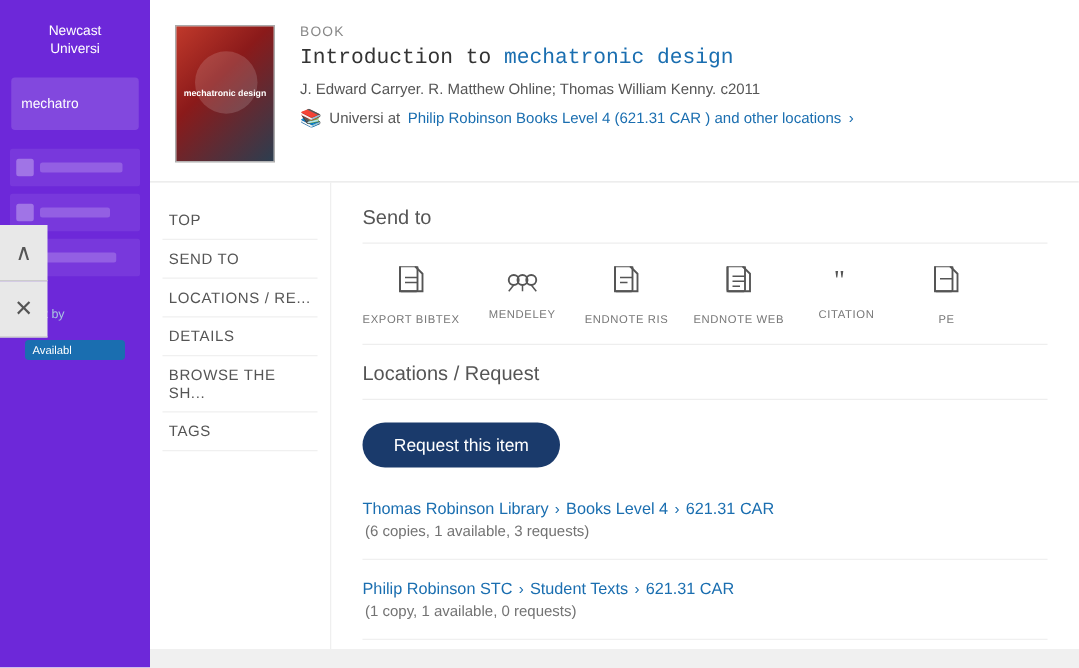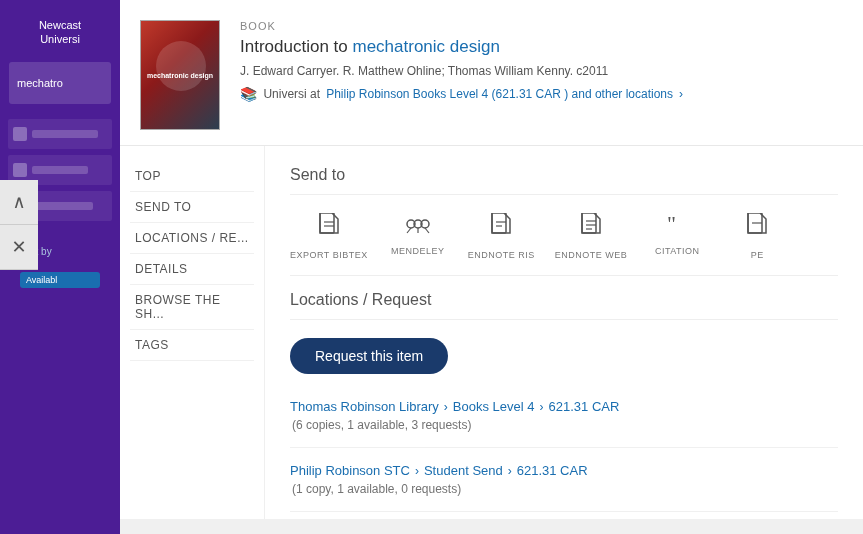--- a/index.html
+++ b/index.html
@@ -8,21 +8,21 @@
       background: #f0f0f0;
       width: 863px;
       height: 534px;
       overflow: hidden;
       display: flex;
     }
 
     
     .sidebar {
       width: 120px;
-      background: #4c1d95;
+      background: #6d28d9;
       height: 534px;
       flex-shrink: 0;
       display: flex;
       flex-direction: column;
       align-items: center;
       padding-top: 10px;
       position: relative;
     }
 
     .sidebar-logo {
@@ -153,20 +153,21 @@
       text-transform: uppercase;
       margin-bottom: 4px;
       letter-spacing: 1px;
     }
 
     .book-title {
       font-size: 17px;
       color: #333;
       margin-bottom: 6px;
       line-height: 1.3;
+      font-family: Liberation Mono, monospace;
     }
 
     .book-title-highlight {
       color: #1a6eb0;
     }
 
     .book-authors {
       font-size: 12px;
       color: #555;
       margin-bottom: 8px;
@@ -510,21 +511,21 @@
             <span class="loc-arrow">›</span>
             <span class="loc-callno">621.31 CAR</span>
           </div>
           <div class="location-details">(6 copies, 1 available, 3 requests)</div>
         </div>
 
         <div class="location-entry">
           <div class="location-breadcrumb">
             <a class="loc-link" href="#">Philip Robinson STC</a>
             <span class="loc-arrow">›</span>
-            <a class="loc-link" href="#">Student Send</a>
+            <a class="loc-link" href="#">Student Texts</a>
             <span class="loc-arrow">›</span>
             <span class="loc-callno">621.31 CAR</span>
           </div>
           <div class="location-details">(1 copy, 1 available, 0 requests)</div>
         </div>
 
       </div>
 
     </div>
   </div>

